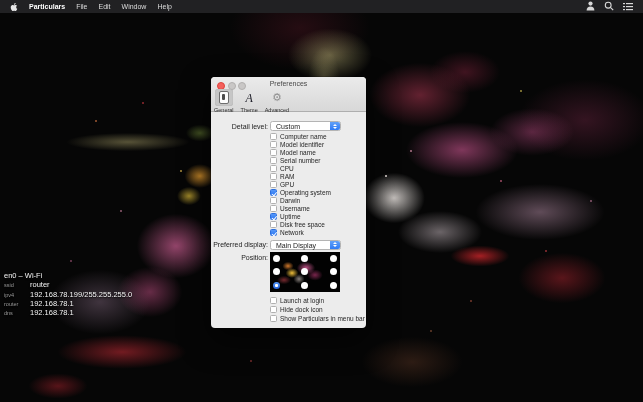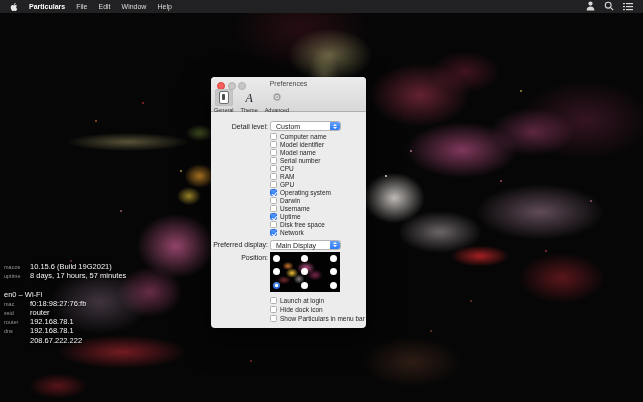--- a/index.html
+++ b/index.html
@@ -161,61 +161,46 @@
             <rect x="0" y="4" width="2" height="1.2" fill="#d8d8d8"></rect>
             <rect x="3" y="4" width="7" height="1.2" fill="#d8d8d8"></rect>
             <rect x="0" y="7" width="2" height="1.2" fill="#d8d8d8"></rect>
             <rect x="3" y="7" width="7" height="1.2" fill="#d8d8d8"></rect>
           </svg>
       </span>
     </span>
   </div>
 
   <div class="desk-info">
-    <div id="system-info">
-  <div class="info-row">
-    <span class="info-label">macos</span>
-    <span class="info-value">10.15.6 (Build 19G2021)</span>
-  </div>
-
-  <div class="info-row">
-    <span class="info-label">uptime</span>
-    <span class="info-value">8 days, 17 hours, 57 minutes</span>
-  </div>
-</div>
     <div class="info-gap"></div>
     <div class="info-header">en0 – Wi-Fi</div>
     <div id="network-info">
-  <div class="info-row">
-    <span class="info-label">mac</span>
-    <span class="info-value">f0:18:98:27:76:fb</span>
-  </div>
 
   <div class="info-row">
     <span class="info-label">ssid</span>
     <span class="info-value">router</span>
   </div>
 
+  <div class="info-row">
+    <span class="info-label">ipv4</span>
+    <span class="info-value">192.168.78.199/255.255.255.0</span>
+  </div>
 
 
 
   <div class="info-row">
     <span class="info-label">router</span>
     <span class="info-value">192.168.78.1</span>
   </div>
 
   <div class="info-row">
     <span class="info-label">dns</span>
     <span class="info-value">192.168.78.1</span>
   </div>
 
-  <div class="info-row">
-    <span class="info-label"></span>
-    <span class="info-value">208.67.222.222</span>
-  </div>
 
 </div>
   </div>
 
   <div class="window">
     <div class="win-header">
       <div class="win-title">Preferences</div>
       <div class="traffic">
         <span class="tl close"></span>
         <span class="tl dim"></span>

